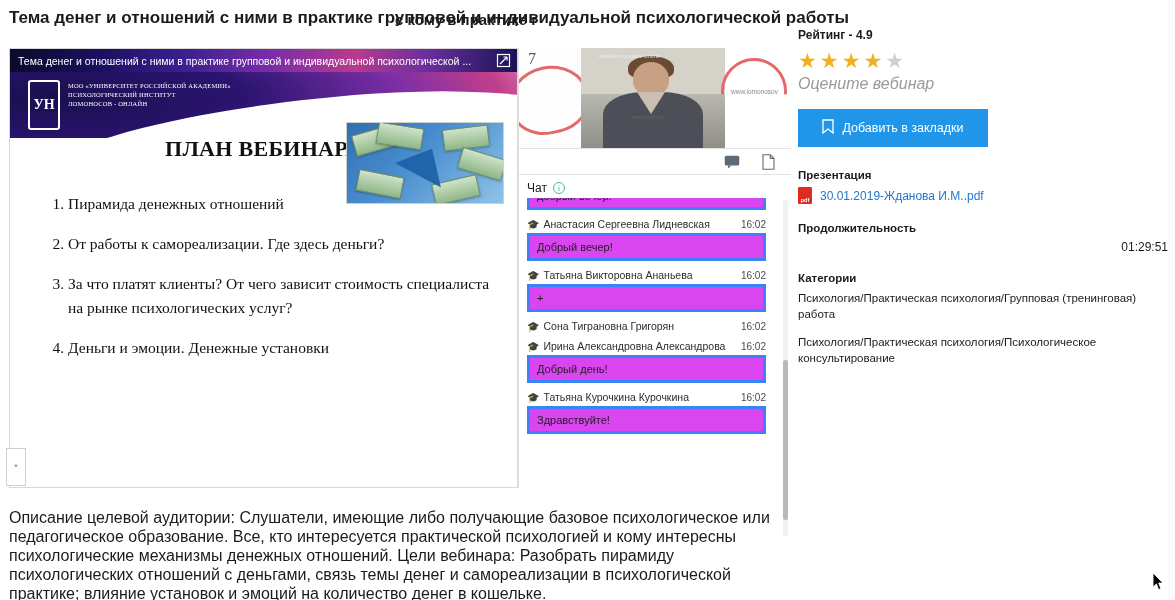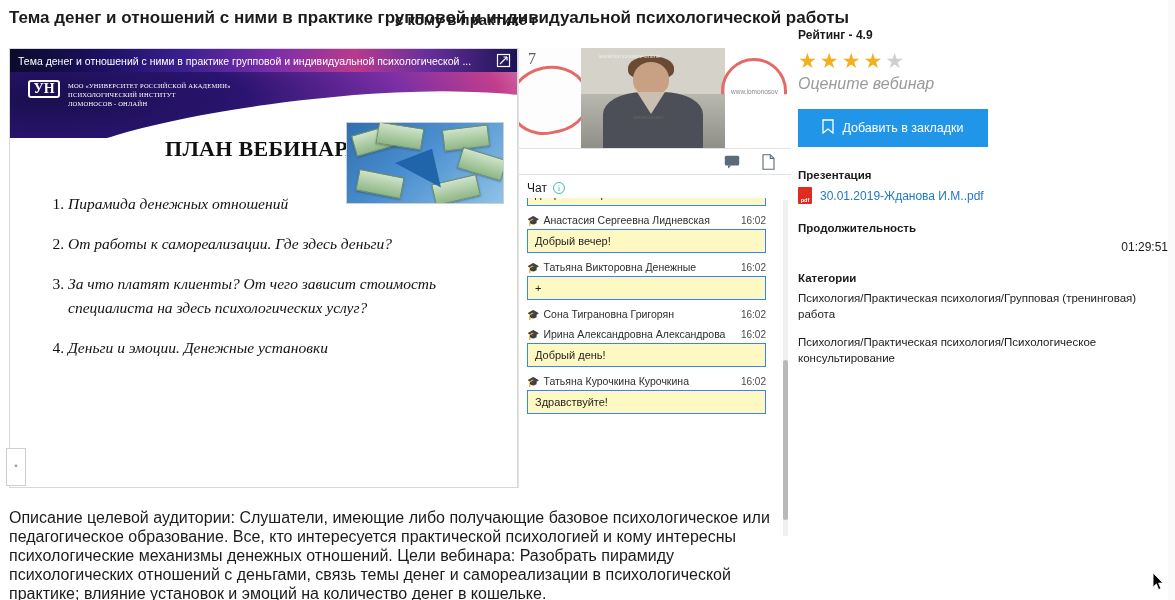--- a/index.html
+++ b/index.html
@@ -68,21 +68,21 @@
       radial-gradient(120% 220% at 8% 40%, #1a0f4f 0%, #2a1470 32%, #7c2fa6 58%, #c23e8c 74%, #ffffff 100%);
     overflow: hidden;
   }
   .slide-ribbon:after {
     content: ""; position: absolute; left: 0; top: 26px; width: 120%; height: 80px;
     background: #ffffff;
     border-radius: 60% 40% 0 0 / 100% 70% 0 0;
     transform: rotate(-4deg);
   }
   .slide-logo {
-    position: absolute; left: 18px; top: 8px; width: 32px; height: 18px;
+    position: absolute; left: 18px; top: 8px; width: 32px; height: 50px;
     border: 2px solid #fff; border-radius: 3px;
     display: flex; align-items: center; justify-content: center;
     color: #fff; font-size: 14px; font-weight: bold;
     font-family: "Liberation Serif", serif;
   }
   .slide-org {
     position: absolute; left: 58px; top: 9px; color: #fff;
     font-size: 6.5px; line-height: 9px; letter-spacing: .2px;
     font-family: "Liberation Serif", serif;
   }
@@ -110,21 +110,21 @@
     border-left: 26px solid transparent; border-right: 26px solid transparent;
     border-bottom: 30px solid #1d62a8;
     transform: rotate(28deg);
     opacity: .95;
   }
   .slide-list {
     position: absolute; left: 34px; top: 104px; right: 14px;
     font-family: "Liberation Serif", serif;
     font-size: 15.5px; line-height: 24px; color: #111;
   }
-  .slide-list li { margin-bottom: 16px; font-style: italic; }
+  .slide-list li { margin-bottom: 16px; }
   .slide-list { padding-left: 24px; }
   .slide-list li::marker { font-style: normal; }
 
   .slide-footer-btn {
     position: absolute; left: 6px; top: 448px;
     width: 20px; height: 38px;
     border: 1px solid #cfcfcf; background: #fff;
     display: flex; flex-direction: column; align-items: center; justify-content: center;
     color: #7a7a7a; font-size: 9px; line-height: 11px;
   }
@@ -229,21 +229,21 @@
   .chat-list { position: absolute; left: 0; top: -16px; width: 255px; }
   .msg { padding: 0 8px 0 8px; margin-bottom: 8px; }
   .msg-head {
     display: flex; justify-content: space-between; align-items: center;
     font-size: 10.5px; color: #2d2d2d; margin-bottom: 3px;
   }
   .msg-author { display: flex; align-items: center; gap: 4px; }
   .cap-icon { color: #555; font-size: 10px; }
   .msg-time { color: #4a4a4a; font-size: 10px; }
   .msg-body {
-    background: #fef9c3; border: 1px solid #3b82f6;
+    background: #d946ef; border: 3px solid #3b82f6;
     padding: 5px 7px; font-size: 11px; color: #1e1e1e;
     min-height: 14px;
   }
   .chat-scrollbar {
     position: absolute; right: 2px; top: 152px; width: 5px; height: 336px;
     background: #f0f0f0;
   }
   .chat-scrollbar .thumb {
     position: absolute; left: 0; top: 160px; width: 5px; height: 160px;
     background: #b9b9b9; border-radius: 3px;
@@ -333,21 +333,21 @@
       <div class="bill" style="left:96px; top:4px;  transform:rotate(-7deg);"></div>
       <div class="bill" style="left:112px;top:30px; transform:rotate(17deg);"></div>
       <div class="bill" style="left:10px; top:50px; transform:rotate(11deg);"></div>
       <div class="bill" style="left:86px; top:56px; transform:rotate(-13deg);"></div>
       <div class="arrow"></div>
     </div>
 
     <ol class="slide-list">
       <li>Пирамида денежных отношений</li>
       <li>От работы к самореализации. Где здесь деньги?</li>
-      <li>За что платят клиенты? От чего зависит стоимость специалиста на здесь психологических услуг?</li>
+      <li>За что платят клиенты? От чего зависит стоимость специалиста на рынке психологических услуг?</li>
       <li>Деньги и эмоции. Денежные установки</li>
     </ol>
   </div>
 </div>
 
 <div class="slide-footer-btn">
   <span>*</span>
 </div>
 
 <div class="description">Описание целевой аудитории: Слушатели, имеющие либо получающие базовое психологическое или педагогическое образование. Все, кто интересуется практической психологией и кому интересны психологические механизмы денежных отношений. Цели вебинара: Разобрать пирамиду психологических отношений с деньгами, связь темы денег и самореализации в психологической практике; влияние установок и эмоций на количество денег в кошельке.</div>
@@ -407,21 +407,21 @@
           </span>
           <span class="msg-time">16:02</span>
         </div>
         <div class="msg-body">Добрый вечер!</div>
       </div>
 
       <div class="msg">
         <div class="msg-head">
           <span class="msg-author">
             <span class="cap-icon">🎓</span>
-            <span>Татьяна Викторовна Денежные</span>
+            <span>Татьяна Викторовна Ананьева</span>
           </span>
           <span class="msg-time">16:02</span>
         </div>
         <div class="msg-body">+</div>
       </div>
 
       <div class="msg">
         <div class="msg-head">
           <span class="msg-author">
             <span class="cap-icon">🎓</span>

